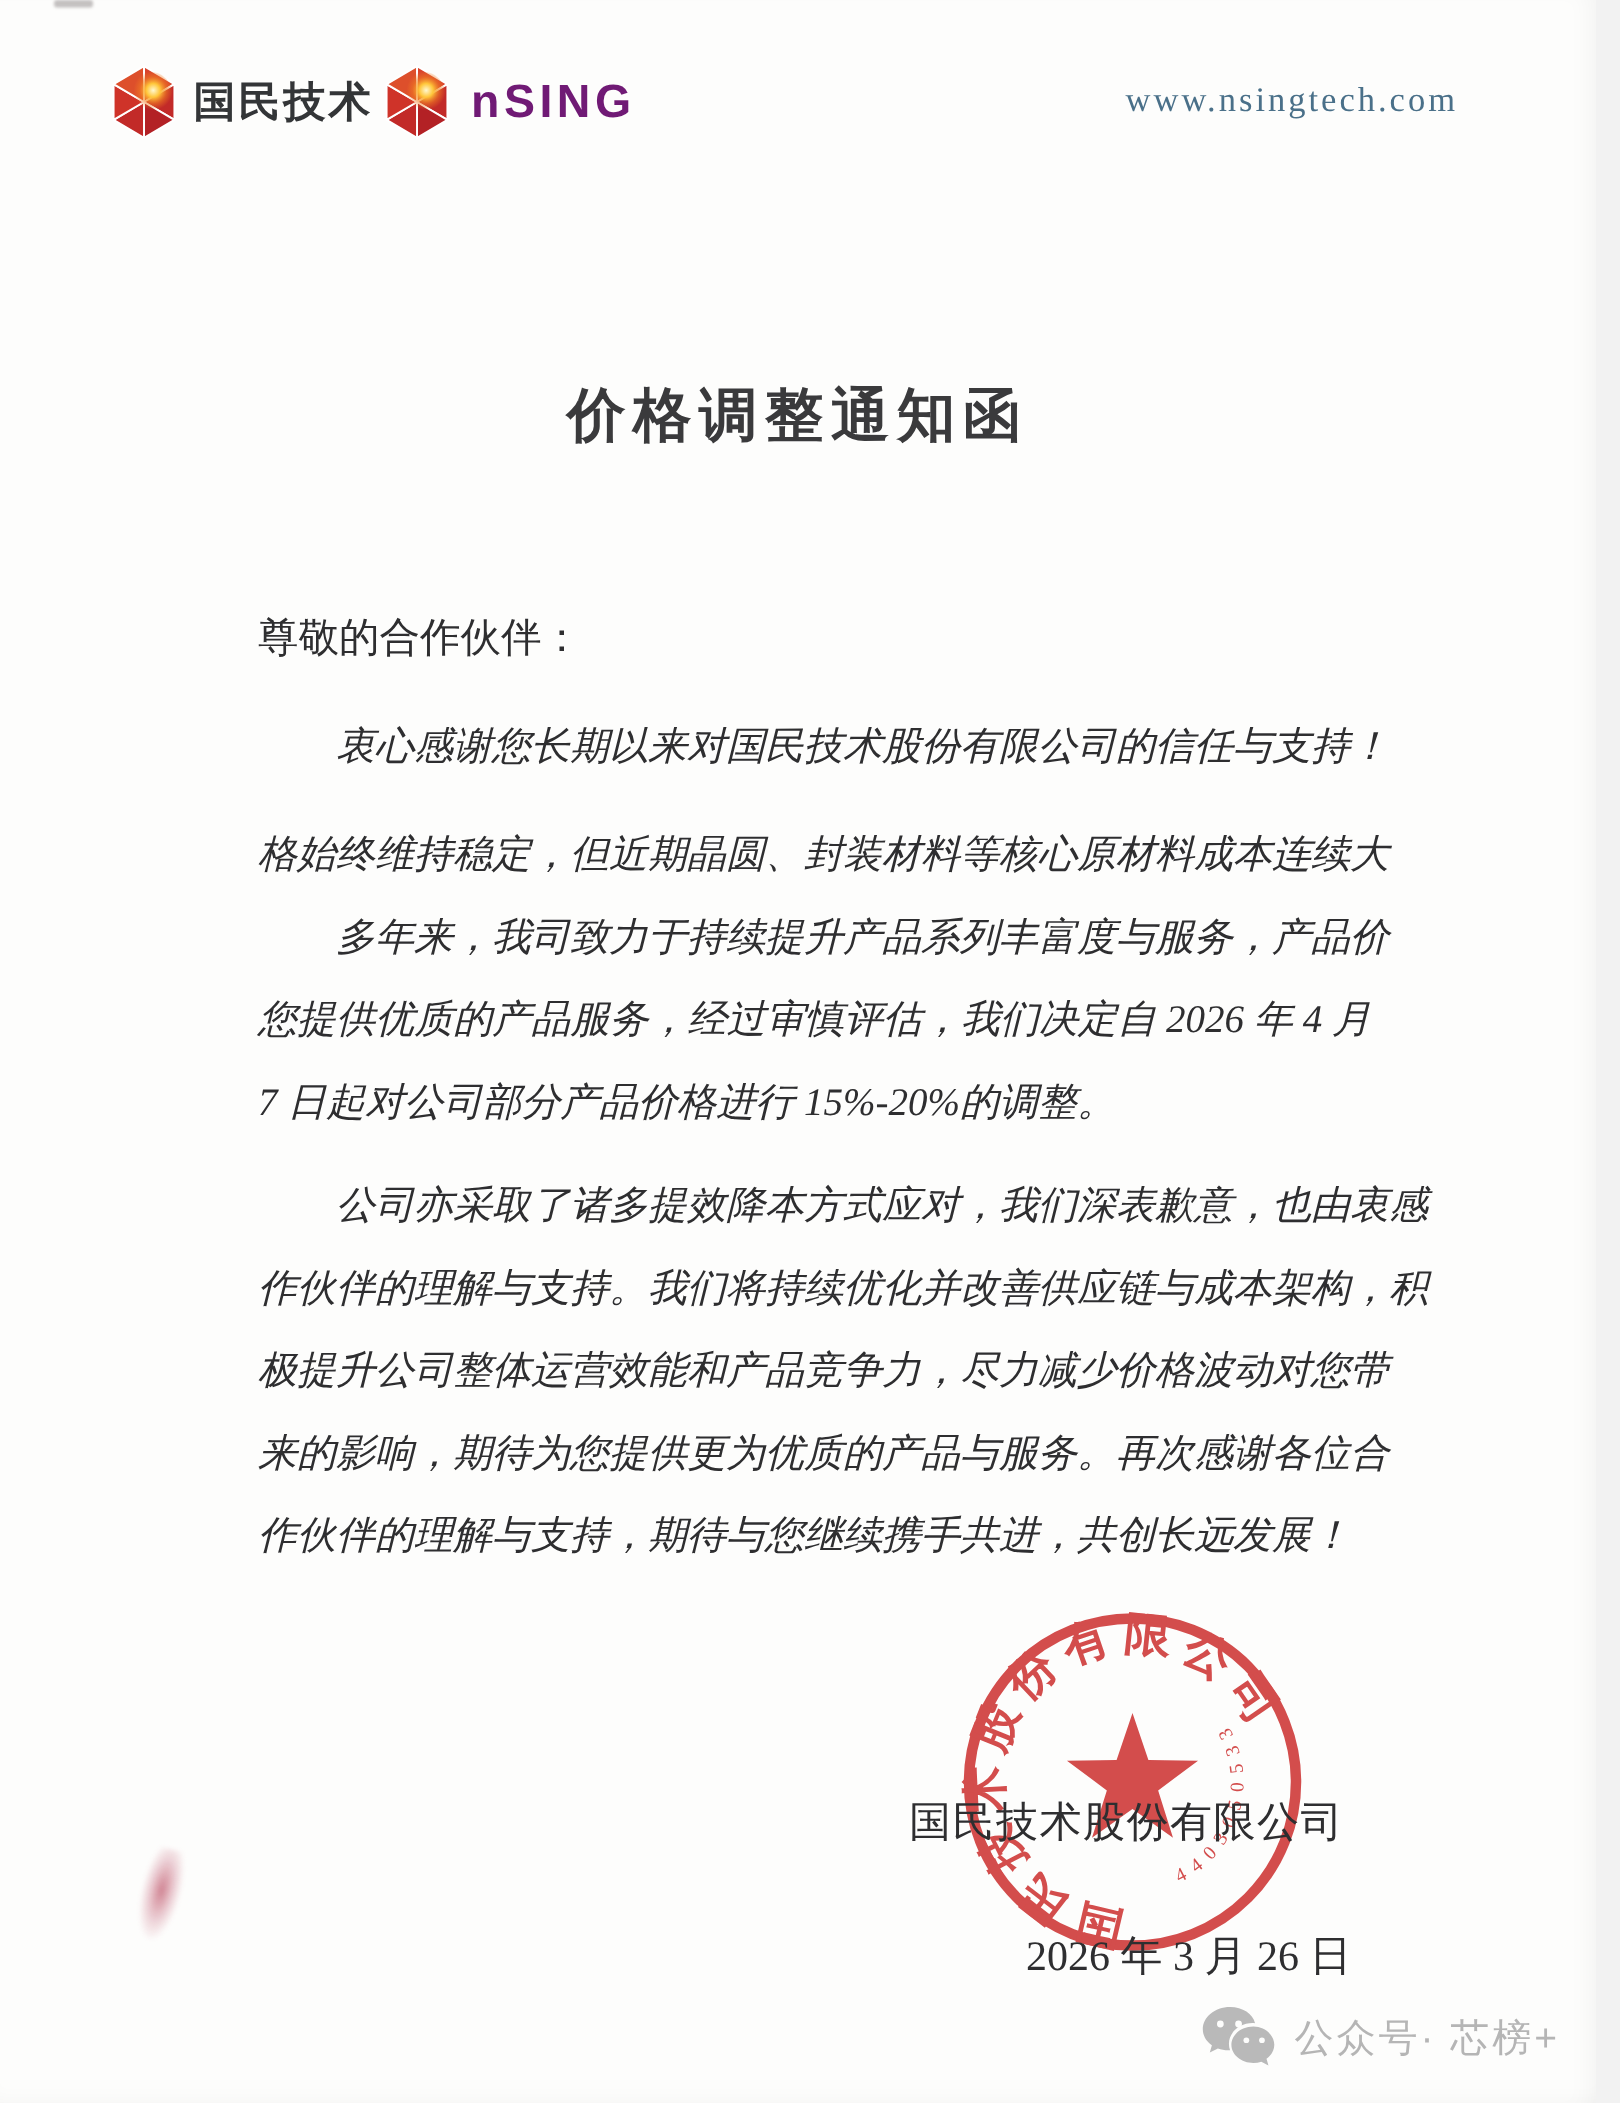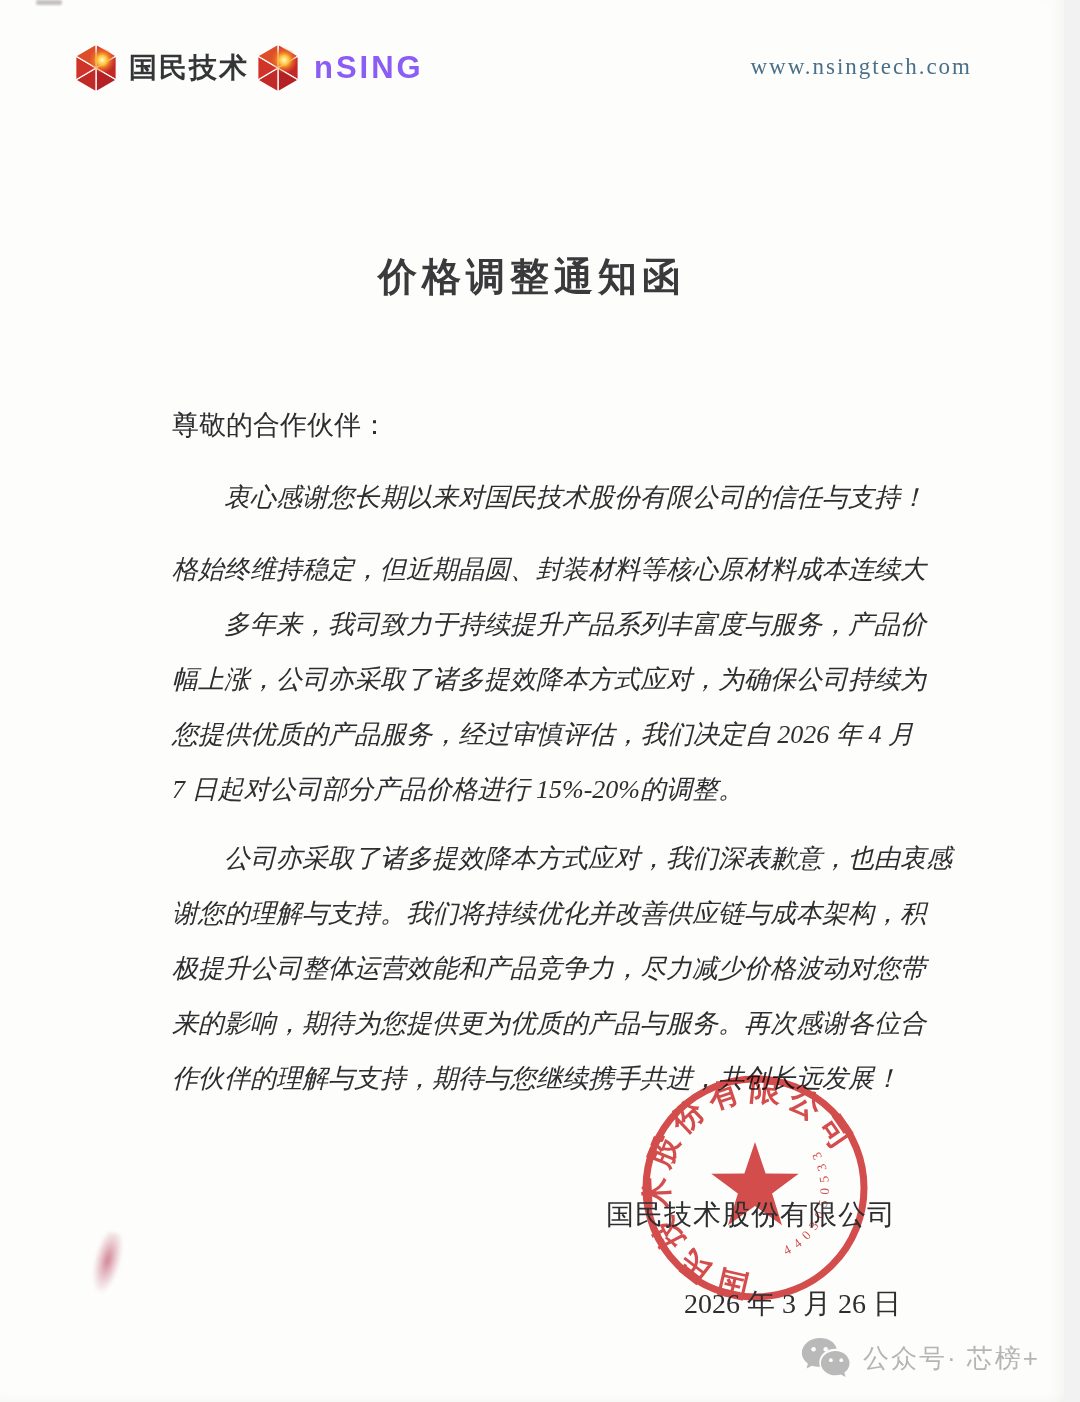--- a/index.html
+++ b/index.html
@@ -18,21 +18,21 @@
   .logo{position:absolute;display:flex;align-items:center;}
   .logo-gm{left:0;top:2px;}
   .logo-ns{left:182px;top:2px;}
   .logo-mark{width:52px;height:56px;}
   .logo-gm-text{
     font-family:"Liberation Sans","DejaVu Sans",sans-serif;
     font-weight:bold;font-size:28px;color:#333537;letter-spacing:2px;margin-left:7px;
   }
   .logo-ns-text{
     font-family:"Liberation Sans","DejaVu Sans",sans-serif;
-    font-weight:bold;font-size:31px;color:#8b5cf6;letter-spacing:3px;margin-left:10px;
+    font-weight:bold;font-size:31px;color:#701a75;letter-spacing:3px;margin-left:10px;
   }
   .website{
     position:absolute;right:22px;top:16px;
     font-size:23px;color:#4a7089;letter-spacing:2px;font-family:Liberation Serif, serif;
   }
   
   .title{
     position:absolute;top:250px;left:0;width:100%;
     text-align:center;font-size:39px;font-weight:bold;color:#3a3a3c;letter-spacing:5px;
   }
@@ -129,27 +129,26 @@
   <div class="title">价格调整通知函</div>
 
   <div class="letter">
     <div class="greeting">尊敬的合作伙伴：</div>
     <div class="para p1">
         <div class="line indent last">衷心感谢您长期以来对国民技术股份有限公司的信任与支持！</div>
       </div>
     <div class="para p2">
         <div class="line">格始终维持稳定，但近期晶圆、封装材料等核心原材料成本连续大</div>
         <div class="line indent">多年来，我司致力于持续提升产品系列丰富度与服务，产品价</div>
-        <div class="line">幅上涨，公司亦采取了诸多提效降本方式应对，为确保公司持续为</div>
         <div class="line">您提供优质的产品服务，经过审慎评估，我们决定自 2026 年 4 月</div>
         <div class="line last">7 日起对公司部分产品价格进行 15%-20%的调整。</div>
       </div>
     <div class="para p3">
         <div class="line indent">公司亦采取了诸多提效降本方式应对，我们深表歉意，也由衷感</div>
-        <div class="line">谢您的理解与支持。我们将持续优化并改善供应链与成本架构，积</div>
+        <div class="line">作伙伴的理解与支持。我们将持续优化并改善供应链与成本架构，积</div>
         <div class="line">极提升公司整体运营效能和产品竞争力，尽力减少价格波动对您带</div>
         <div class="line">来的影响，期待为您提供更为优质的产品与服务。再次感谢各位合</div>
         <div class="line last">作伙伴的理解与支持，期待与您继续携手共进，共创长远发展！</div>
       </div>
   </div>
 
   <div class="sig-company">国民技术股份有限公司</div>
   <div class="sig-date">2026 年 3 月 26 日</div>
 
   <svg class="seal" viewBox="0 0 236 236">

